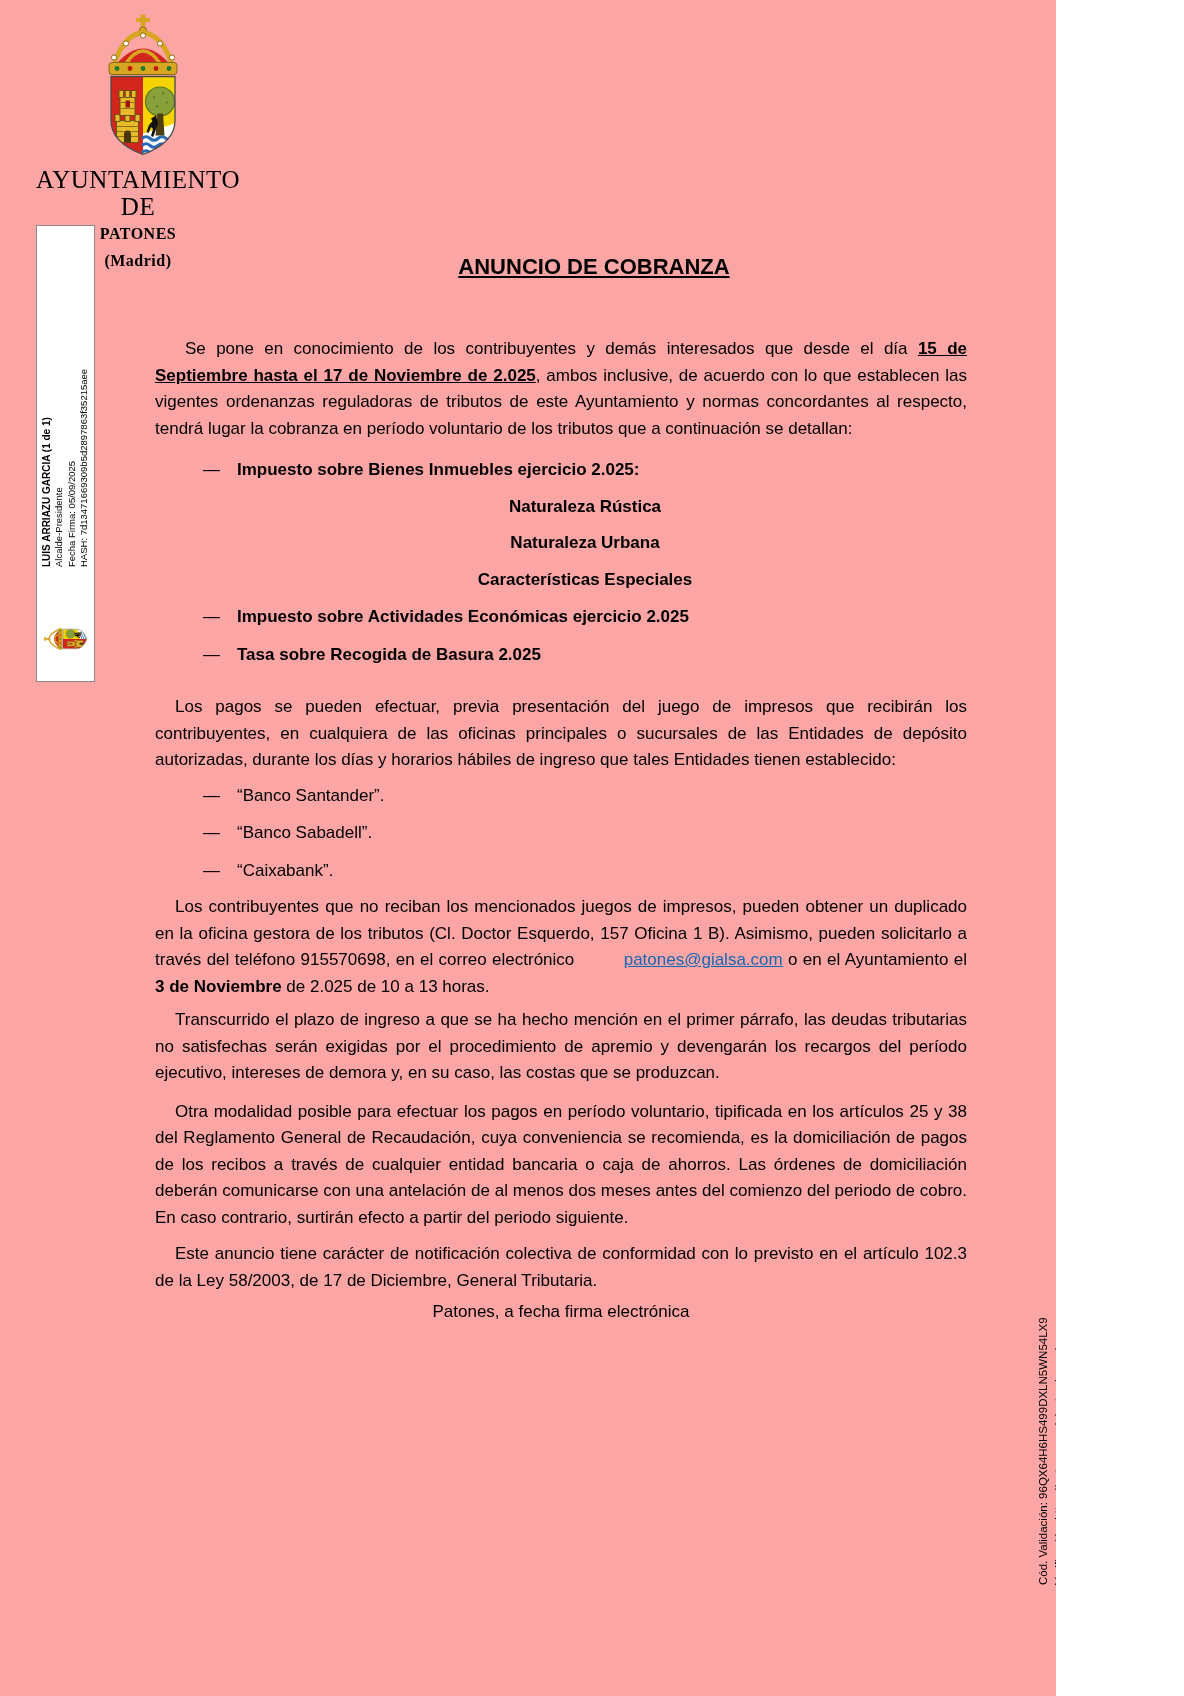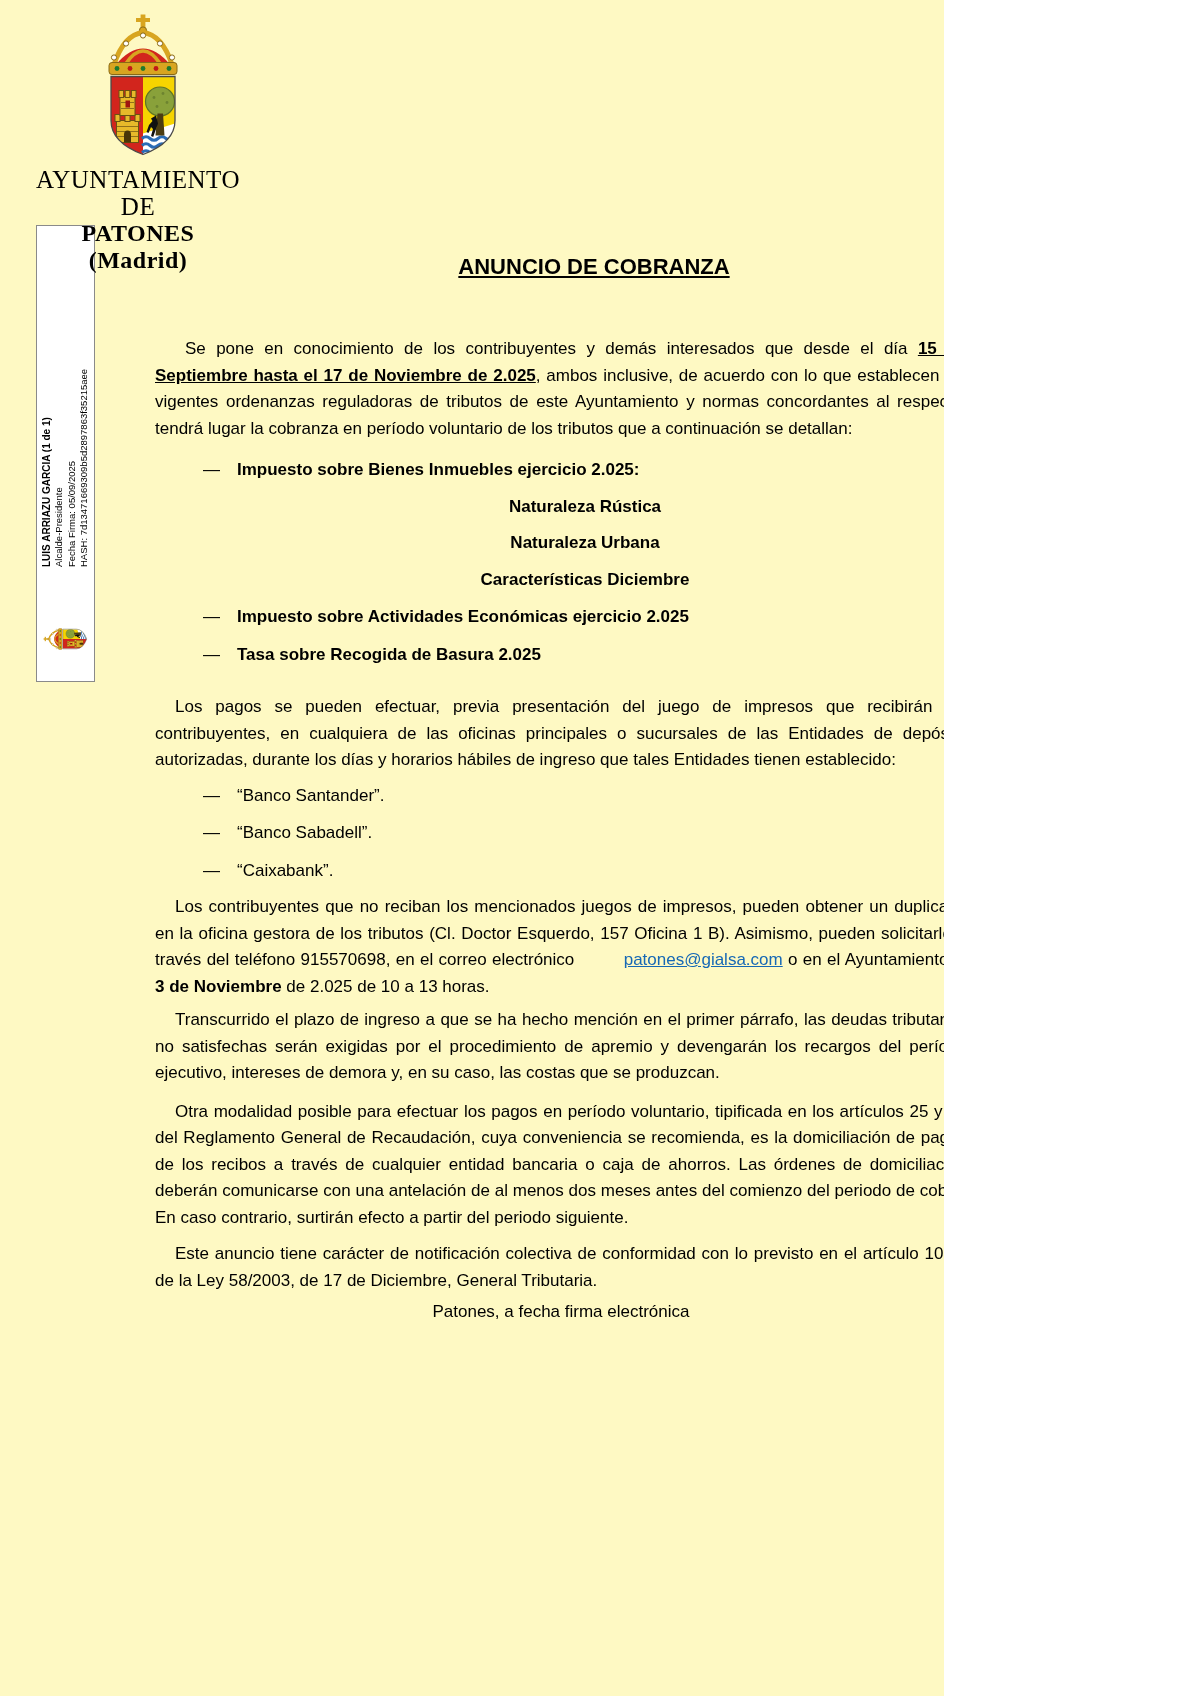--- a/index.html
+++ b/index.html
@@ -1,23 +1,23 @@
 <!DOCTYPE html>
 <html><head>
 <meta charset="utf-8">
 <style>
   html,body{margin:0;padding:0;background:#fff;}
-  .page{position:relative;width:944px;height:1696px;background:#fef9c3;overflow:hidden;
+  .page{position:relative;width:1056px;height:1696px;background:#fca5a5;overflow:hidden;
         font-family:"Liberation Sans",sans-serif;color:#000;}
 
   
   .arms{position:absolute;left:93px;top:12px;width:100px;height:147px;z-index:2;}
   .org{position:absolute;left:18px;top:166px;width:240px;text-align:center;z-index:3;
        font-family:"Liberation Serif",serif;font-size:25px;line-height:27px;letter-spacing:.5px;}
-  .org .b{font-weight:bold;font-size:24px;}
+  .org .b{font-weight:bold;font-size:16px;}
 
   
   .sigbox{position:absolute;left:36px;top:225px;width:57px;height:455px;
           border:1px solid #8a8a8a;z-index:1;background:#fff;}
   .sig-rot{position:absolute;left:0;top:455px;width:455px;height:57px;
            transform:rotate(-90deg);transform-origin:0 0;display:flex;align-items:center;}
   .sig-arms{width:32px;height:45px;margin-left:26px;flex:none;}
   .sig-text{margin-left:56px;font-size:9.5px;line-height:12.3px;white-space:nowrap;}
   .sig-text .nm{font-weight:bold;font-size:10px;}
 
@@ -158,21 +158,21 @@
     <h1 class="doc-title">ANUNCIO DE COBRANZA</h1>
 
     <p class="p1"><span>Se pone en conocimiento de los contribuyentes y demás interesados que desde el día </span><span class="boldu">15 de Septiembre hasta el 17 de Noviembre de 2.025</span><span>, ambos inclusive, de acuerdo con lo que establecen las vigentes ordenanzas reguladoras de tributos de este Ayuntamiento y normas concordantes al respecto, tendrá lugar la cobranza en período voluntario de los tributos que a continuación se detallan:</span></p>
 
     <div class="item first">
       <span class="dash">—</span>
       <span>Impuesto sobre Bienes Inmuebles ejercicio 2.025:</span>
     </div>
     <div class="sub">Naturaleza Rústica</div>
     <div class="sub">Naturaleza Urbana</div>
-    <div class="sub">Características Diciembre</div>
+    <div class="sub">Características Especiales</div>
     <div class="item">
       <span class="dash">—</span>
       <span>Impuesto sobre Actividades Económicas ejercicio 2.025</span>
     </div>
     <div class="item">
       <span class="dash">—</span>
       <span>Tasa sobre Recogida de Basura 2.025</span>
     </div>
 
     <p class="pafter">Los pagos se pueden efectuar, previa presentación del juego de impresos que recibirán los contribuyentes, en cualquiera de las oficinas principales o sucursales de las Entidades de depósito autorizadas, durante los días y horarios hábiles de ingreso que tales Entidades tienen establecido:</p>

